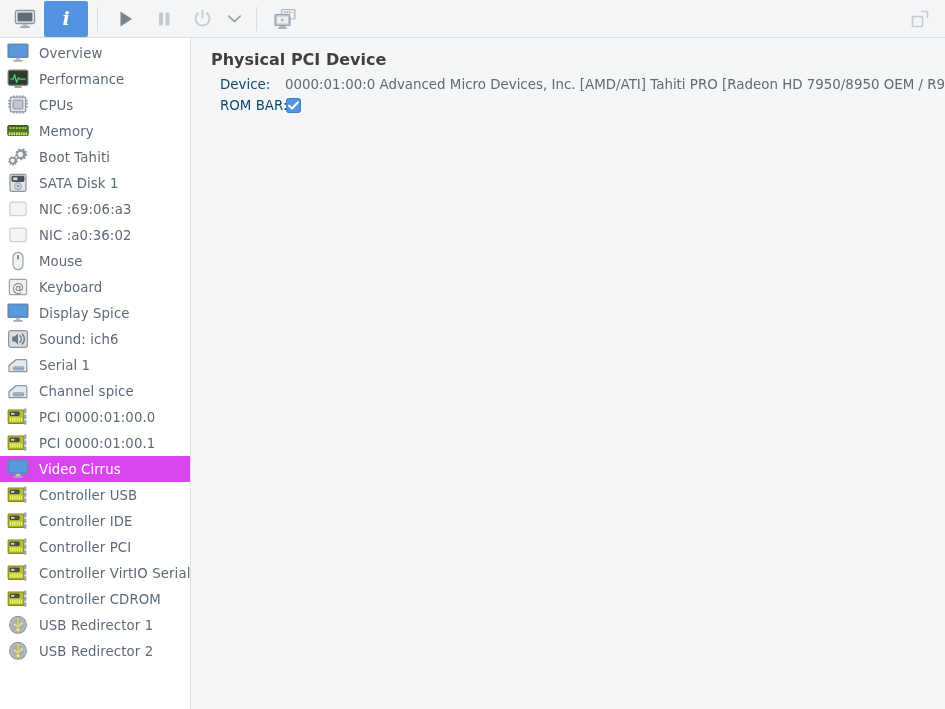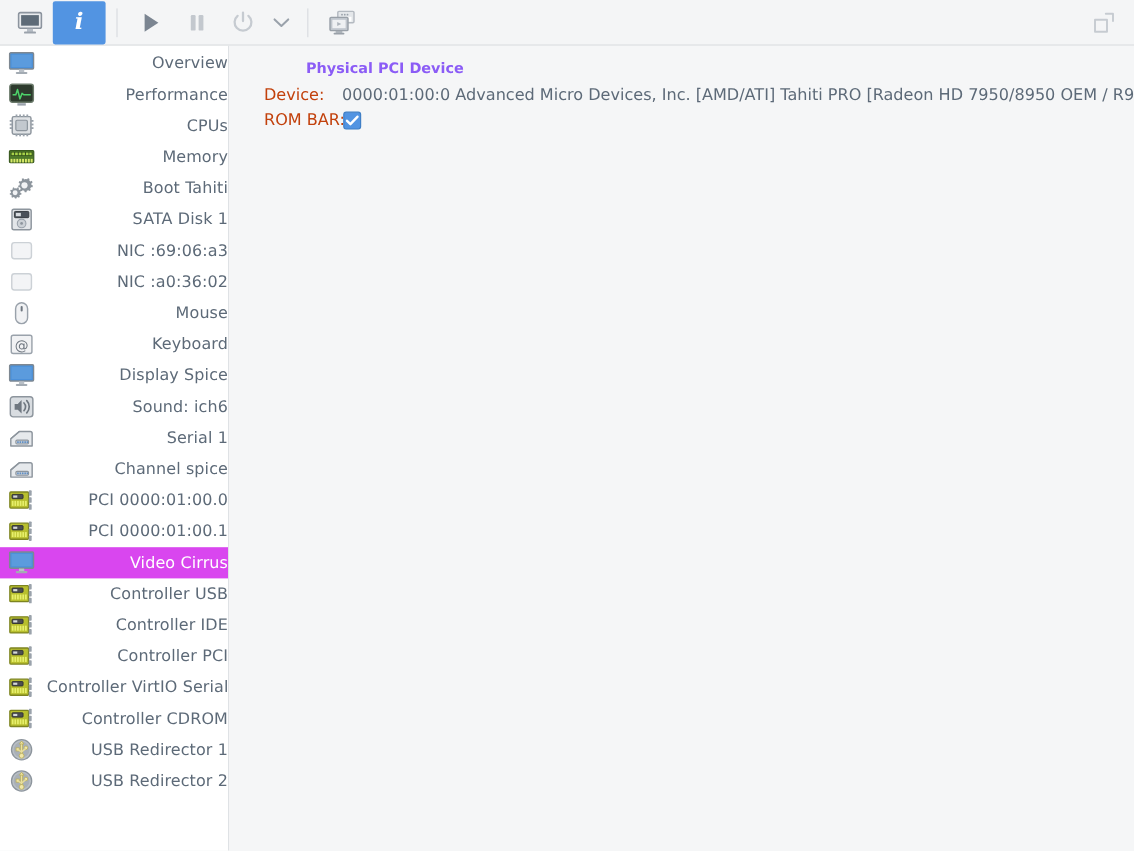--- a/index.html
+++ b/index.html
@@ -50,21 +50,20 @@
     background: #ffffff;
     border-right: 1px solid #dfe2e5;
     overflow: hidden;
     padding-top: 2px;
   }
   .hw-item {
     height: 26px;
     display: flex; align-items: center;
     padding-left: 6px;
     cursor: pointer;
-    justify-content: space-between;
   }
   .hw-item.selected { background: #d946ef; }
   .hw-ico {
     width: 24px; height: 22px; min-width: 24px;
     margin-right: 9px;
     display: flex; align-items: center; justify-content: center;
   }
   .hw-label {
     font-size: 13.3px;
     color: #5d6a78;
@@ -74,33 +73,32 @@
   .hw-item.selected .hw-label { color: #ffffff; }
 
   
   .main {
     flex: 1; min-width: 0;
     background: #f5f6f7;
     padding: 12px 0 0 20px;
     overflow: hidden;
   }
   .panel-title {
-    font-size: 12px; font-weight: bold;
-    color: #8b5cf6;
+    font-size: 16px; font-weight: bold;
+    color: #404040;
     margin-bottom: 5px;
     white-space: nowrap;
-    margin-left: 44px;
   }
   .field-row {
     display: flex; align-items: center;
     height: 21px;
     white-space: nowrap;
   }
   .field-label {
-    font-size: 13.4px; color: #c2410c;
+    font-size: 13.4px; color: #0c4a6e;
     width: 74px; min-width: 74px;
     padding-left: 9px;
   }
   .field-value {
     font-size: 13.4px; color: #5d6a78;
     white-space: nowrap;
   }
   .chk {
     width: 15px; height: 15px;
     background: #5294e2;

